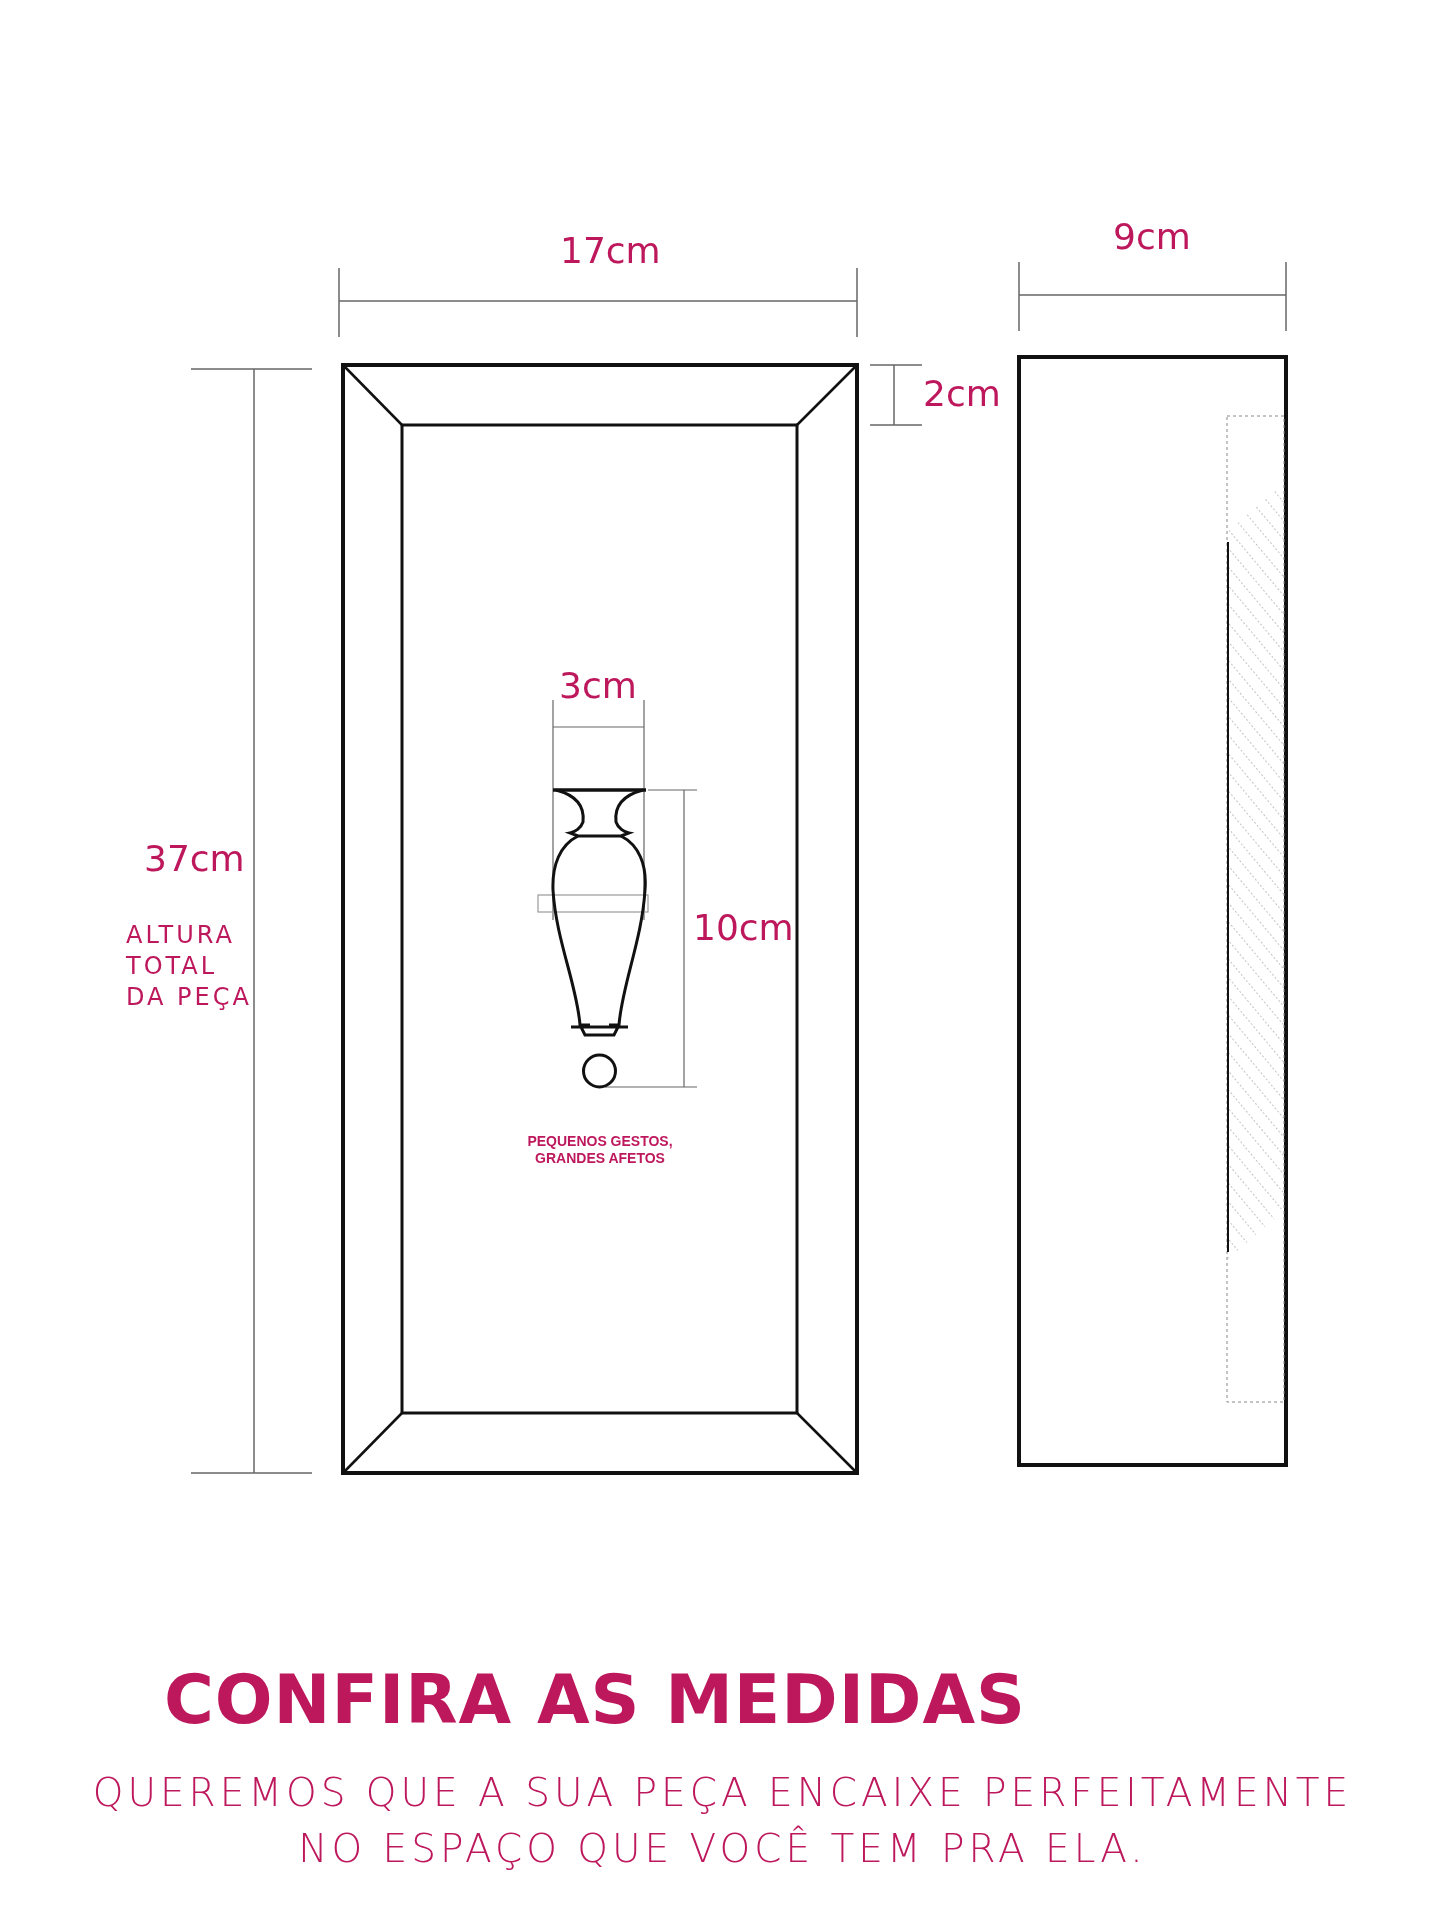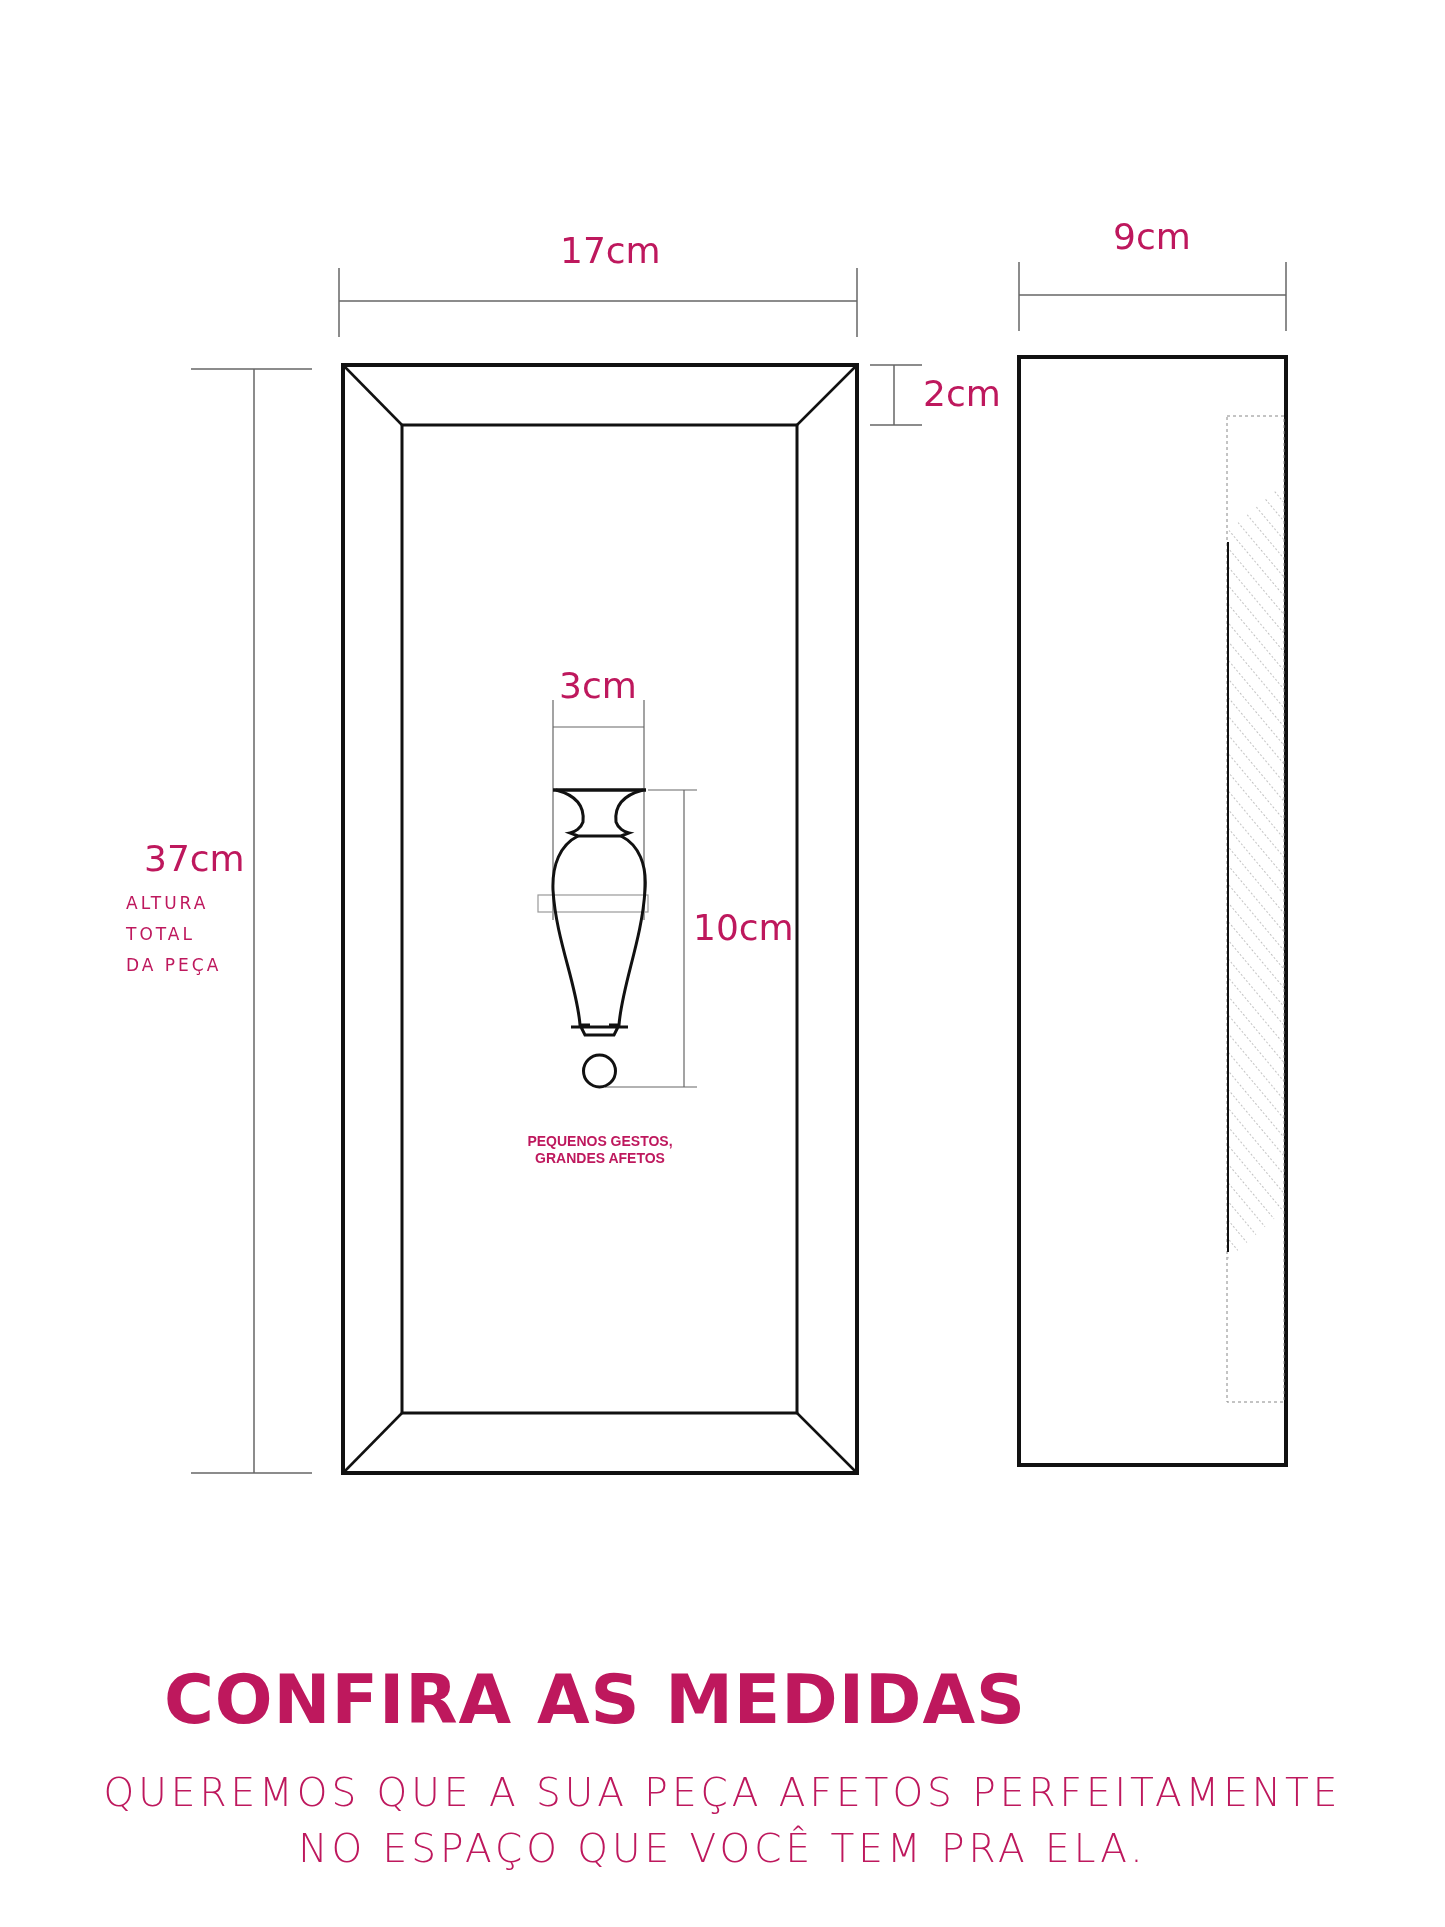--- a/index.html
+++ b/index.html
@@ -1,20 +1,20 @@
 <!DOCTYPE html>
 <html><head>
 <meta charset="utf-8">
 <style>
   html, body { margin:0; padding:0; background:#ffffff; }
   body { width:1445px; height:1927px; position:relative; overflow:hidden; font-family:"DejaVu Sans", sans-serif; color:#111; }
   svg.drawing { position:absolute; left:0; top:0; }
   .lbl { position:absolute; font-family:"DejaVu Sans", sans-serif; color:#be185d; white-space:nowrap; }
   .dim { font-size:36px; font-weight:400; }
-  .sub { font-size:17px; letter-spacing:3px; line-height:31px; }
+  .sub { font-size:24px; letter-spacing:3px; line-height:31px;margin-top:32px; }
   .brand { font-family:"Liberation Sans", sans-serif; font-weight:700; font-size:14px; line-height:17px; text-align:center; }
   .title { font-family:"DejaVu Sans", sans-serif; font-weight:700; font-size:68px; letter-spacing:1px; left:0; width:1190px; text-align:center; }
   .subtitle { font-family:"DejaVu Sans", sans-serif; font-size:39px; letter-spacing:4px; left:0; width:1445px; text-align:center; font-weight:300; }
 </style>
 </head>
 <body>
 
 <svg class="drawing" width="1445" height="1927" viewBox="0 0 1445 1927">
   <defs>
     <pattern id="hatch" patternUnits="userSpaceOnUse" width="12" height="12" patternTransform="rotate(-40)">
@@ -93,14 +93,14 @@
 </div>
 <div class="lbl dim" style="left:559px; top:665px;">3cm</div>
 <div class="lbl dim" style="left:693px; top:907px;">10cm</div>
 
 <div class="lbl brand" style="left:500px; top:1133px; width:200px;">
   <div>PEQUENOS GESTOS,</div>
   <div>GRANDES AFETOS</div>
 </div>
 
 <div class="lbl title" style="top:1660px;">CONFIRA AS MEDIDAS</div>
-<div class="lbl subtitle" style="top:1770px;">QUEREMOS QUE A SUA PEÇA AFETOS PERFEITAMENTE</div>
+<div class="lbl subtitle" style="top:1770px;">QUEREMOS QUE A SUA PEÇA ENCAIXE PERFEITAMENTE</div>
 <div class="lbl subtitle" style="top:1826px;">NO ESPAÇO QUE VOCÊ TEM PRA ELA.</div>
 
 </body></html>

